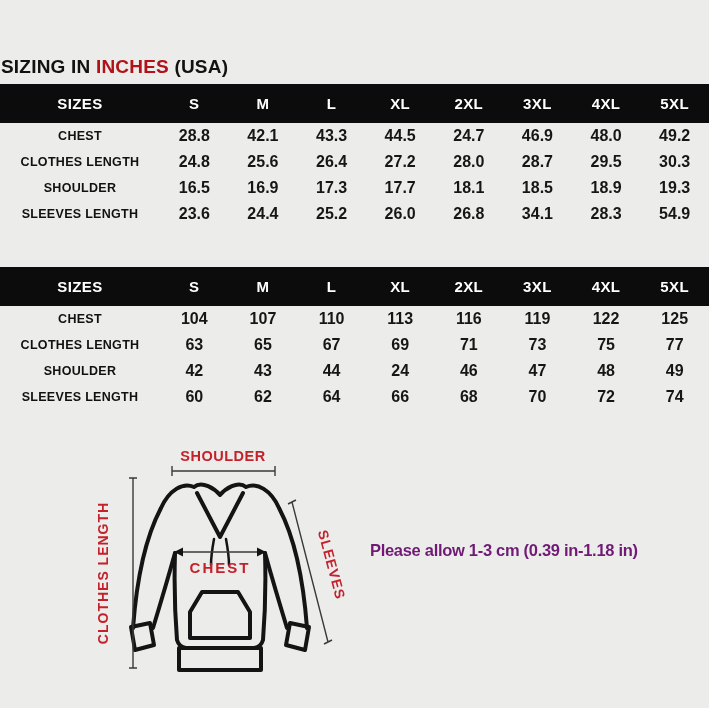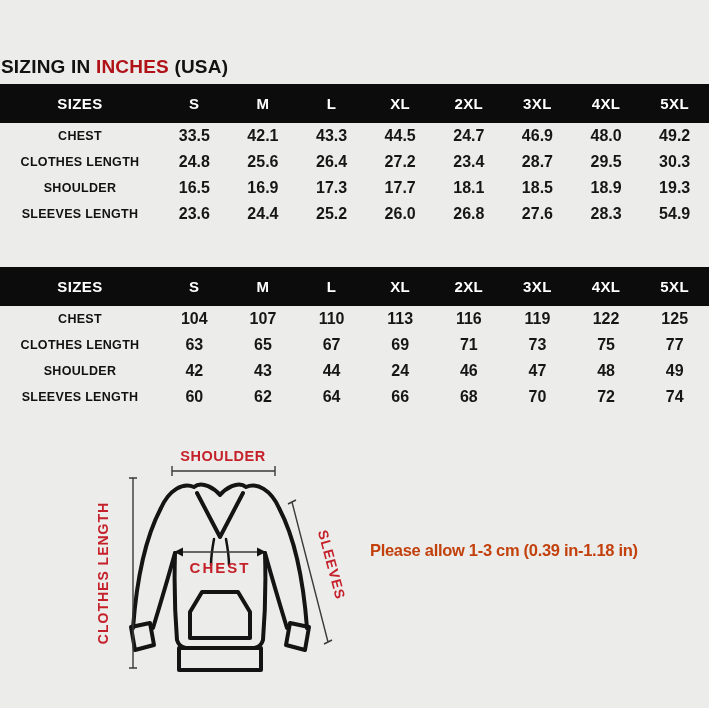--- a/index.html
+++ b/index.html
@@ -44,21 +44,21 @@
   .measure{fill:none;stroke:#3a3a3a;stroke-width:1.4;stroke-linecap:butt;}
   .arrowhead{fill:#141414;stroke:none;}
   .dlabel{
     fill:#c5212a;font-weight:bold;
     font-family:"Liberation Sans",sans-serif;
   }
   
   .note{
     position:absolute;left:370px;top:537px;width:330px;
     font-size:16.5px;line-height:27px;letter-spacing:-0.3px;
-    font-weight:bold;color:#c2410c;white-space:nowrap;
+    font-weight:bold;color:#701a75;white-space:nowrap;
   }
 </style>
 </head>
 <body>
 
 <div class="page">
 
   <div class="sec-title" style="top:55px"><span>SIZING IN </span><span class="hl">INCHES</span><span> (USA)</span></div>
   <table class="sizing-table" style="top:84px">
       <thead>
@@ -70,36 +70,36 @@
           <th>XL</th>
           <th>2XL</th>
           <th>3XL</th>
           <th>4XL</th>
           <th>5XL</th>
         </tr>
       </thead>
       <tbody>
         <tr>
           <td class="rowlabel">CHEST</td>
-          <td>33.5</td>
+          <td>28.8</td>
           <td>42.1</td>
           <td>43.3</td>
           <td>44.5</td>
           <td>24.7</td>
           <td>46.9</td>
           <td>48.0</td>
           <td>49.2</td>
         </tr>
         <tr>
           <td class="rowlabel">CLOTHES LENGTH</td>
           <td>24.8</td>
           <td>25.6</td>
           <td>26.4</td>
           <td>27.2</td>
-          <td>23.4</td>
+          <td>28.0</td>
           <td>28.7</td>
           <td>29.5</td>
           <td>30.3</td>
         </tr>
         <tr>
           <td class="rowlabel">SHOULDER</td>
           <td>16.5</td>
           <td>16.9</td>
           <td>17.3</td>
           <td>17.7</td>
@@ -108,21 +108,21 @@
           <td>18.9</td>
           <td>19.3</td>
         </tr>
         <tr>
           <td class="rowlabel">SLEEVES LENGTH</td>
           <td>23.6</td>
           <td>24.4</td>
           <td>25.2</td>
           <td>26.0</td>
           <td>26.8</td>
-          <td>27.6</td>
+          <td>34.1</td>
           <td>28.3</td>
           <td>54.9</td>
         </tr>
       </tbody>
     </table>
 
   <table class="sizing-table" style="top:267px">
       <thead>
         <tr>
           <th>SIZES</th>

